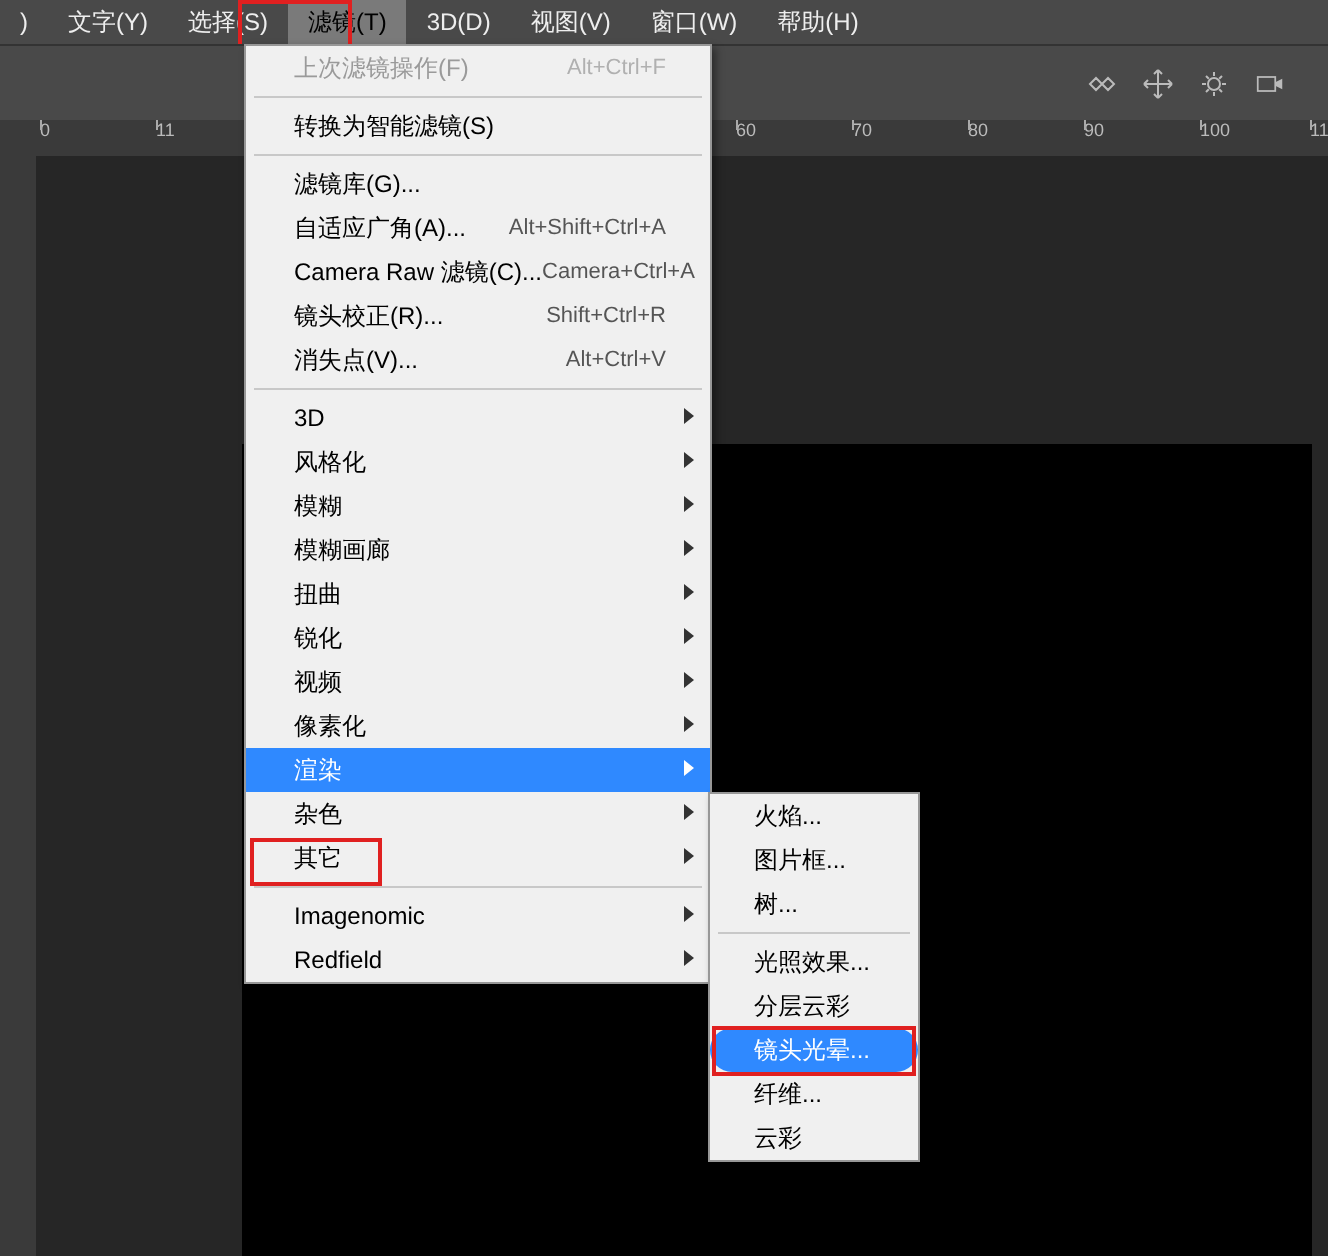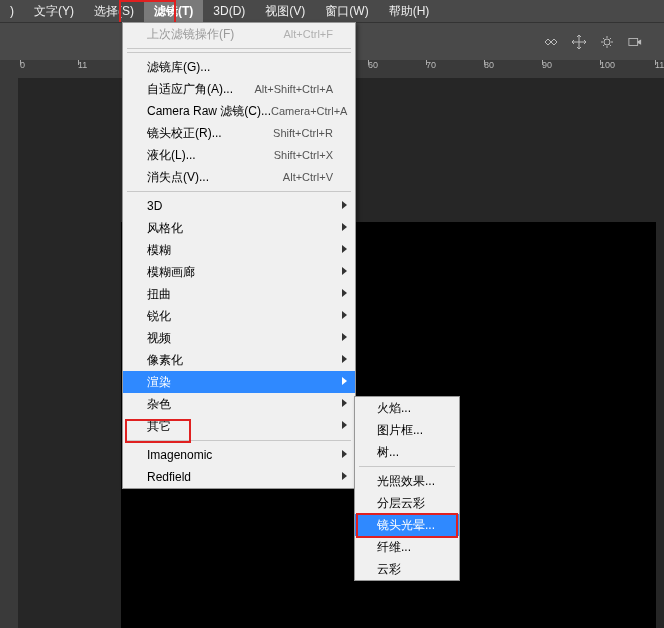--- a/index.html
+++ b/index.html
@@ -1,18 +1,18 @@
 <!DOCTYPE html>
 <html><head>
 <meta charset="utf-8">
 <style>
   html,body{margin:0;padding:0;background:#000;font-family:"Microsoft YaHei","Segoe UI",sans-serif;font-size:12px;color:#ddd;overflow:hidden;width:664px;height:628px;}
   .menubar{background:#494949;height:22px;display:flex;align-items:center;padding-left:0;}
   .menubar .mitem{padding:0 10px;height:22px;line-height:22px;color:#eee;cursor:default;}
-  .menubar .mitem.active{background:#7a7a7a;color:#ffffff;font-weight:bold;}
+  .menubar .mitem.active{background:#7a7a7a;color:#000000;}
   .menubar .red-box{position:absolute;left:119px;top:0;width:53px;height:21px;border:2px solid #e02020;pointer-events:none;}
   .toolbar{background:#494949;height:38px;position:relative;border-top:1px solid #333;}
   .tool-icons{position:absolute;right:20px;top:0;height:38px;display:flex;align-items:center;gap:10px;color:#aaa;}
   .tool-icons .ic{width:18px;height:18px;display:flex;align-items:center;justify-content:center;}
   .ruler-h{position:absolute;left:0;top:60px;right:0;height:18px;background:#3a3a3a;border-bottom:1px solid #2a2a2a;}
   .ruler-h .tick{position:absolute;top:0;font-size:9px;color:#bbb;}
   .ruler-h .tick::before{content:"";position:absolute;left:0;top:0;width:1px;height:5px;background:#aaa;}
   .ruler-v{position:absolute;left:0;top:78px;width:18px;bottom:0;background:#3a3a3a;border-right:1px solid #2a2a2a;}
   .canvas-area{position:absolute;left:18px;top:78px;right:0;bottom:0;background:#262626;}
   .canvas-black{position:absolute;left:103px;top:144px;width:535px;height:470px;background:#000;}
@@ -24,21 +24,21 @@
   .dropdown .row .sc{color:#555;font-size:11px;}
   .dropdown .row.disabled .sc{color:#b0b0b0;}
   .dropdown .row .arrow{position:absolute;right:8px;top:6px;width:0;height:0;border-top:4px solid transparent;border-bottom:4px solid transparent;border-left:5px solid #333;}
   .dropdown .sep{height:1px;background:#c8c8c8;margin:3px 4px;}
   .dropdown .row.hl{background:#2f89ff;color:#fff;}
   .dropdown .row.hl .arrow{border-left-color:#fff;}
   .red-box2{position:absolute;border:2px solid #e02020;pointer-events:none;}
   
   .submenu{position:absolute;left:354px;top:396px;width:104px;background:#f0f0f0;border:1px solid #979797;box-shadow:2px 2px 4px rgba(0,0,0,.4);color:#000;}
   .submenu .row{height:22px;display:flex;align-items:center;padding:0 10px 0 22px;cursor:default;}
-  .submenu .row.hl{background:#2f89ff;color:#fff;}
+  .submenu .row.hl{background:#2f89ff;color:#fff;border-radius:11px;}
   .submenu .sep{height:1px;background:#c8c8c8;margin:3px 4px;}
   svg{display:block;}
 </style>
 </head>
 <body>
 
 <div class="menubar">
   <div class="mitem"><span>)</span></div>
   <div class="mitem"><span>文字(Y)</span></div>
   <div class="mitem"><span>选择(S)</span></div>
@@ -96,42 +96,41 @@
 <div class="canvas-area">
   <div class="canvas-black"></div>
 </div>
 
 <div class="dropdown">
   <div class="row disabled">
     <span class="lab">上次滤镜操作(F)</span>
     <span class="sc">Alt+Ctrl+F</span>
   </div>
   <div class="sep"></div>
+  <div class="row">
+    <span class="lab">转换为智能滤镜(S)</span>
+  </div>
   <div class="sep"></div>
 
   <div class="row">
       <span class="lab">滤镜库(G)...</span>
     </div>
   <div class="row">
       <span class="lab">自适应广角(A)...</span>
       <span class="sc">Alt+Shift+Ctrl+A</span>
     </div>
   <div class="row">
       <span class="lab">Camera Raw 滤镜(C)...</span>
       <span class="sc">Camera+Ctrl+A</span>
     </div>
   <div class="row">
       <span class="lab">镜头校正(R)...</span>
       <span class="sc">Shift+Ctrl+R</span>
     </div>
   <div class="row">
-      <span class="lab">液化(L)...</span>
-      <span class="sc">Shift+Ctrl+X</span>
-    </div>
-  <div class="row">
       <span class="lab">消失点(V)...</span>
       <span class="sc">Alt+Ctrl+V</span>
     </div>
 
   <div class="sep"></div>
 
   <div class="row">
       <span class="lab">3D</span>
       <span class="arrow"></span>
     </div>

